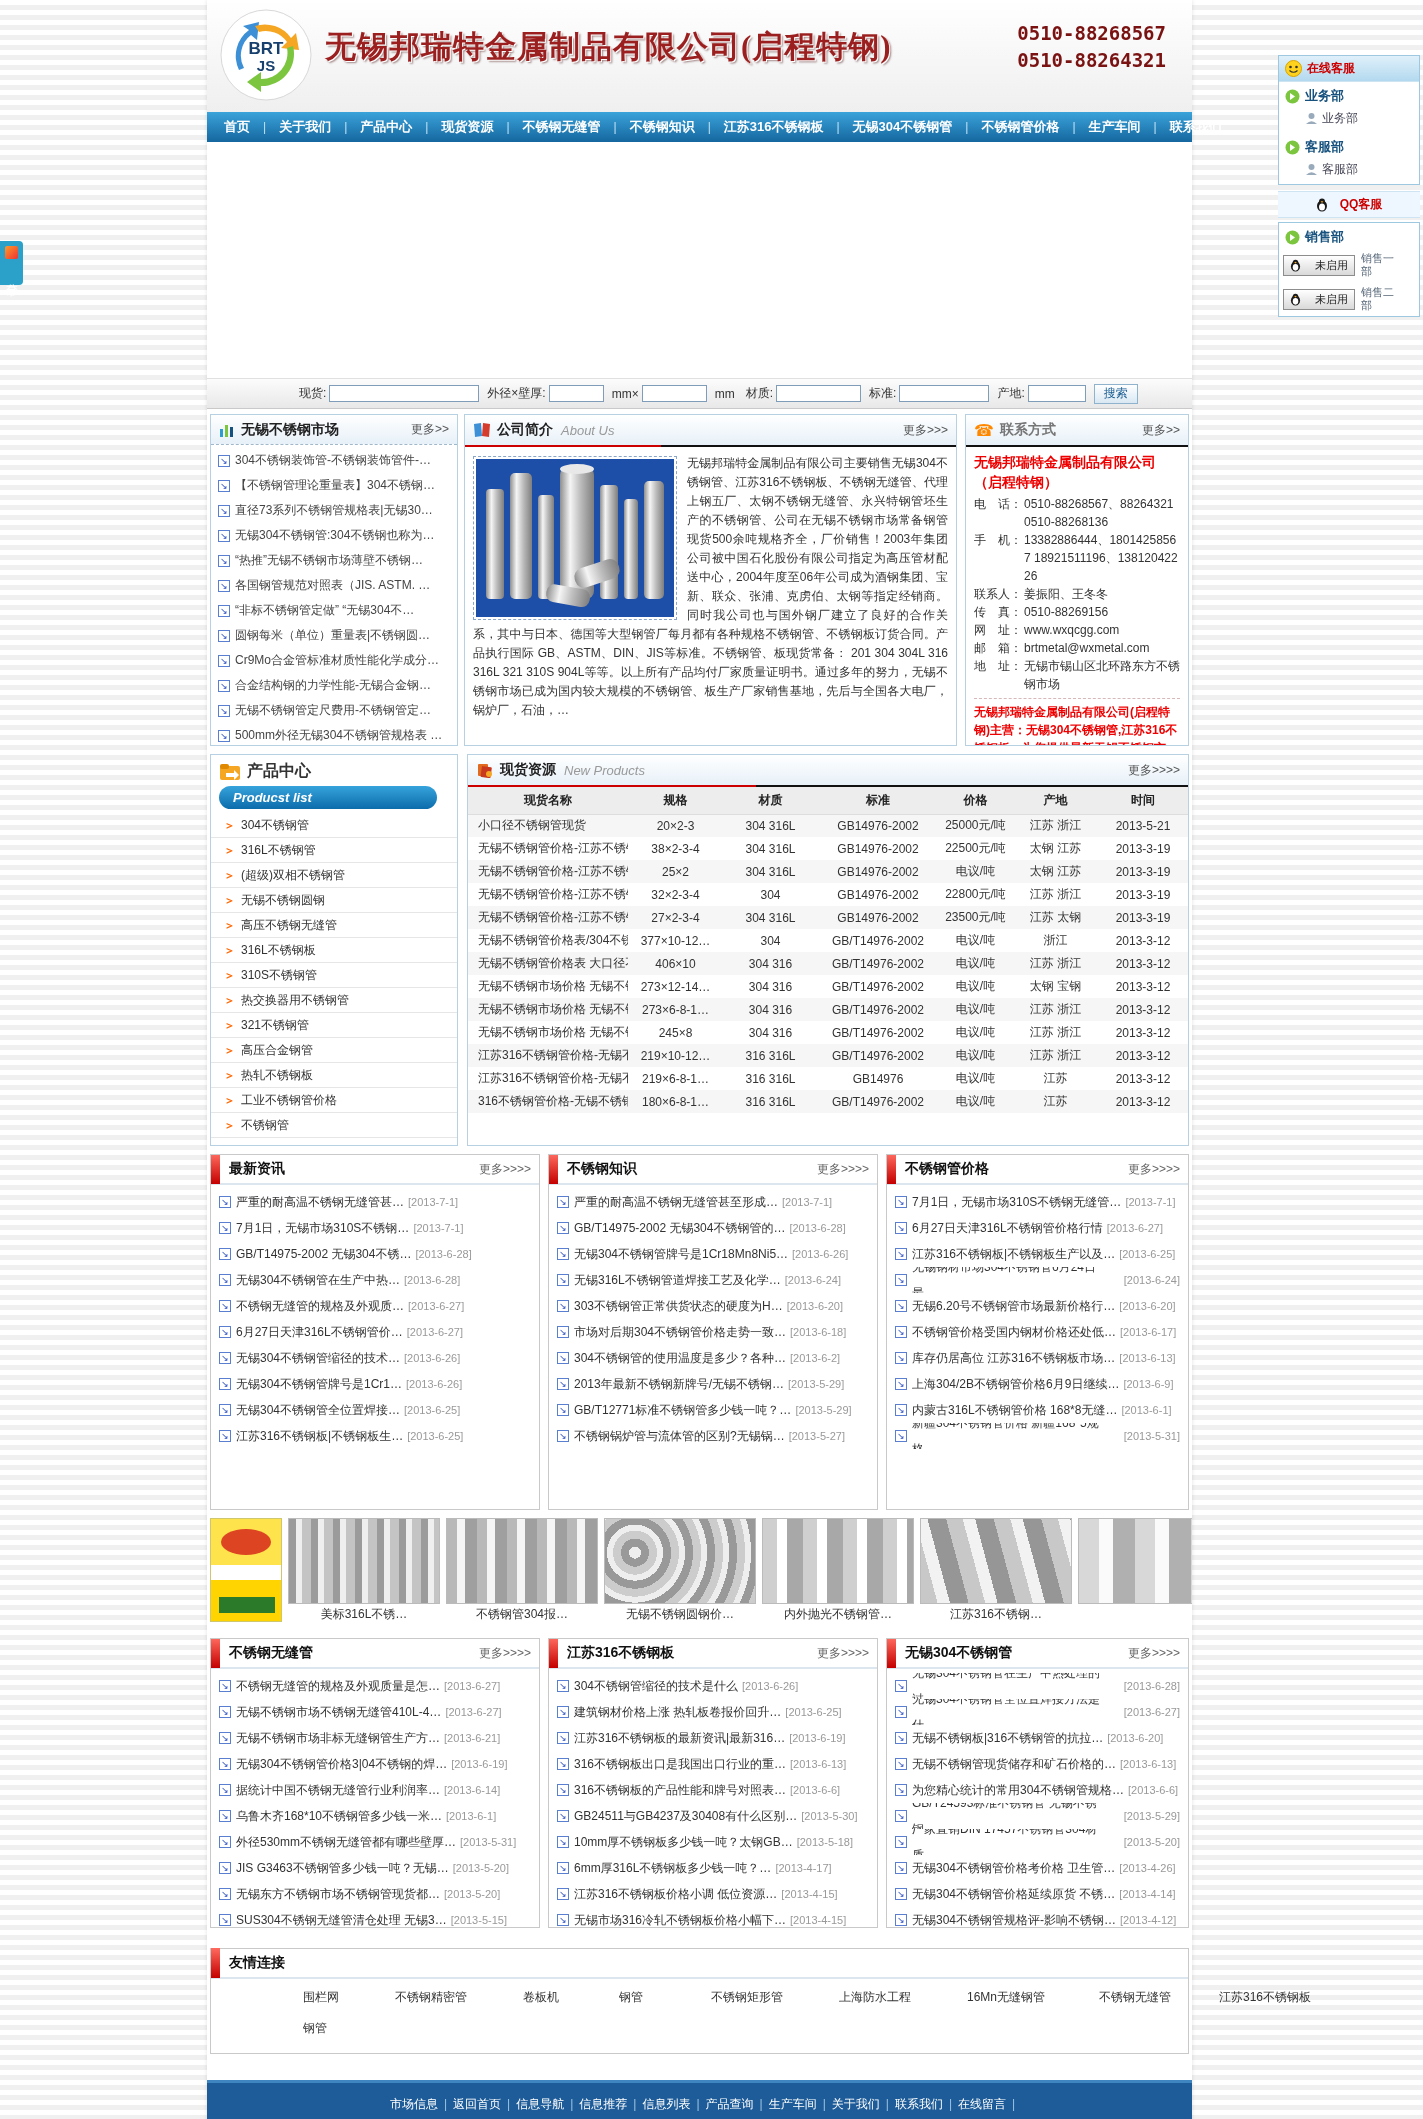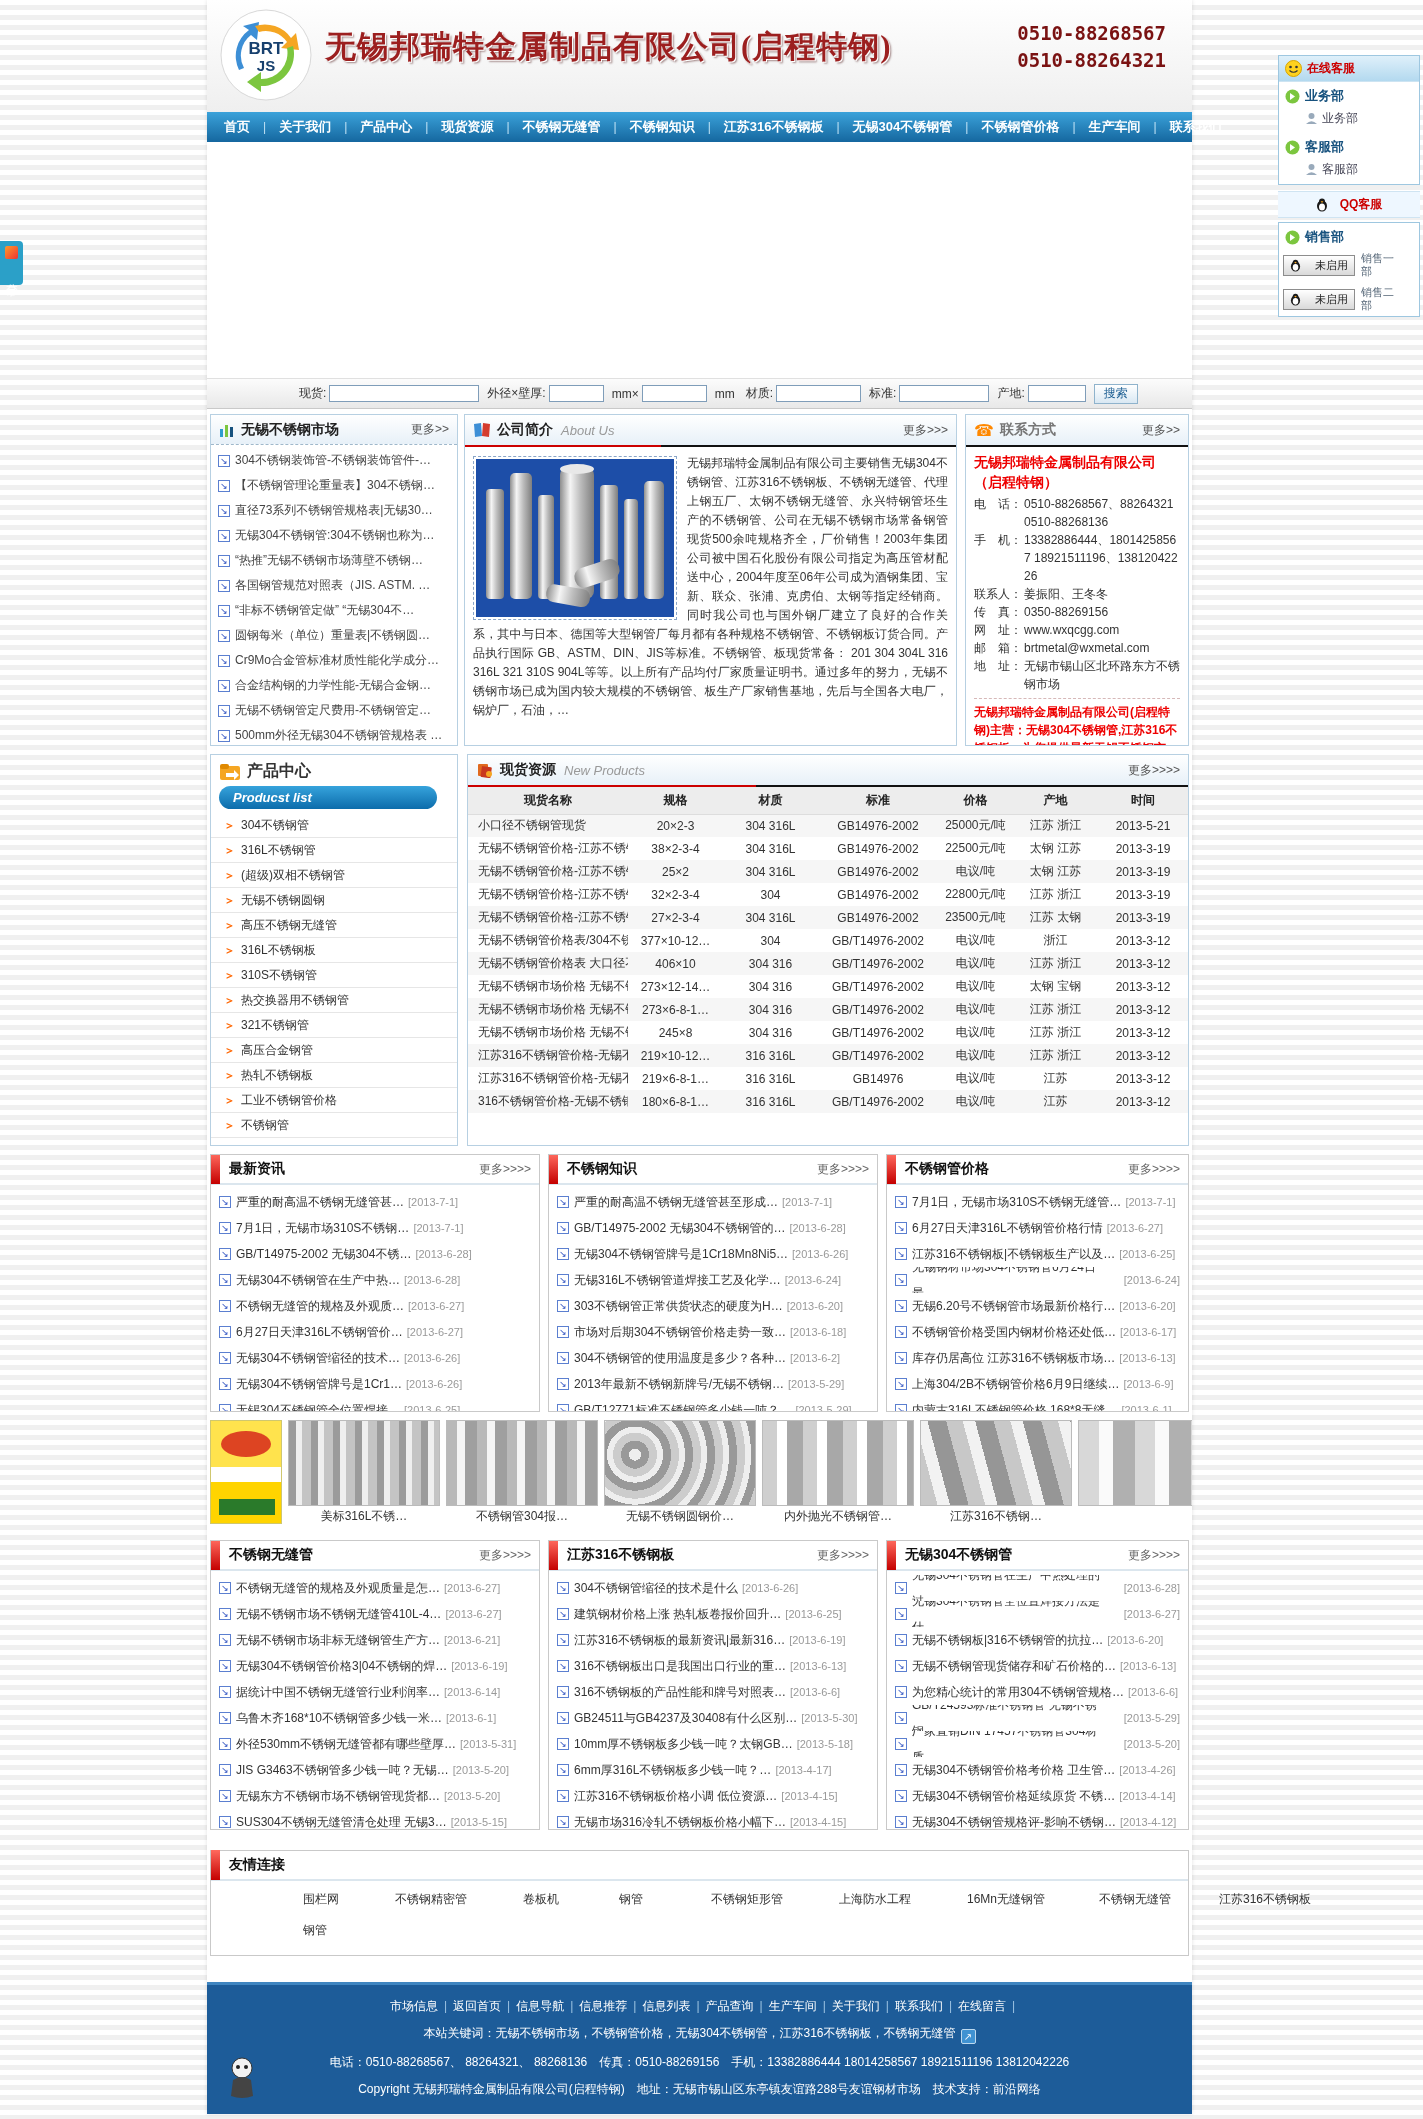--- a/index.html
+++ b/index.html
@@ -88,21 +88,21 @@
 
   .box-stock { width:722px; height:392px; margin-left:9px; }
   table.stk { width:100%; border-collapse:collapse; table-layout:fixed; font-size:12px; }
   table.stk th { height:27px; background:#ededed; font-weight:bold; color:#222; border-bottom:1px solid #ddd; }
   table.stk td { height:23px; text-align:center; color:#333; white-space:nowrap; overflow:hidden; padding:0 2px; }
   table.stk tr.alt td { background:#f6f6f6; }
   table.stk td.nm { text-align:left; padding-left:10px; }
 
   
   .nrow { margin-top:8px; }
-  .nbox { border:1px solid #c9c9c9; background:#fff; height:258px; overflow:hidden; }
+  .nbox { border:1px solid #c9c9c9; background:#fff; height:356px; overflow:hidden; }
   .nb1 { width:330px; } .nb2 { width:330px; margin-left:8px; } .nb3 { width:303px; margin-left:8px; }
   .nh { height:30px; display:flex; align-items:center; border-bottom:2px solid #dbe6ee; background:#fff; }
   .nh .bar { width:9px; height:30px; background:linear-gradient(#ff6a5e,#c40000); margin-right:9px; }
   .nh .t { font-weight:bold; font-size:14px; color:#111; }
   .nh .more { margin-left:auto; margin-right:8px; color:#666; }
   .nlist { padding:4px 8px; }
   .nlist li { height:26px; line-height:26px; display:flex; align-items:center; overflow:hidden; }
 
   
   .gal { margin-top:8px; padding:0 3px; display:flex; height:112px; overflow:hidden; }
@@ -366,21 +366,21 @@
             <span class="vl">13382886444、18014258567 18921511196、13812042226</span>
           </div>
 
           <div class="c-row">
             <span class="lb">联系人：</span>
             <span class="vl">姜振阳、王冬冬</span>
           </div>
 
           <div class="c-row">
             <span class="lb">传　真：</span>
-            <span class="vl">0350-88269156</span>
+            <span class="vl">0510-88269156</span>
           </div>
 
           <div class="c-row">
             <span class="lb">网　址：</span>
             <span class="vl">www.wxqcgg.com</span>
           </div>
 
           <div class="c-row">
             <span class="lb">邮　箱：</span>
             <span class="vl">brtmetal@wxmetal.com</span>

